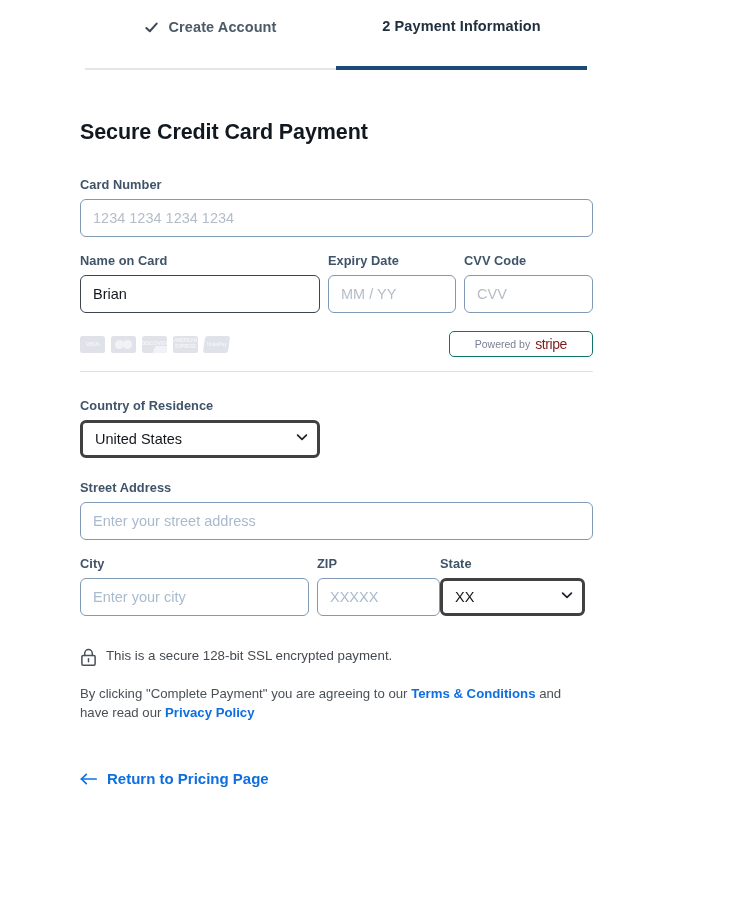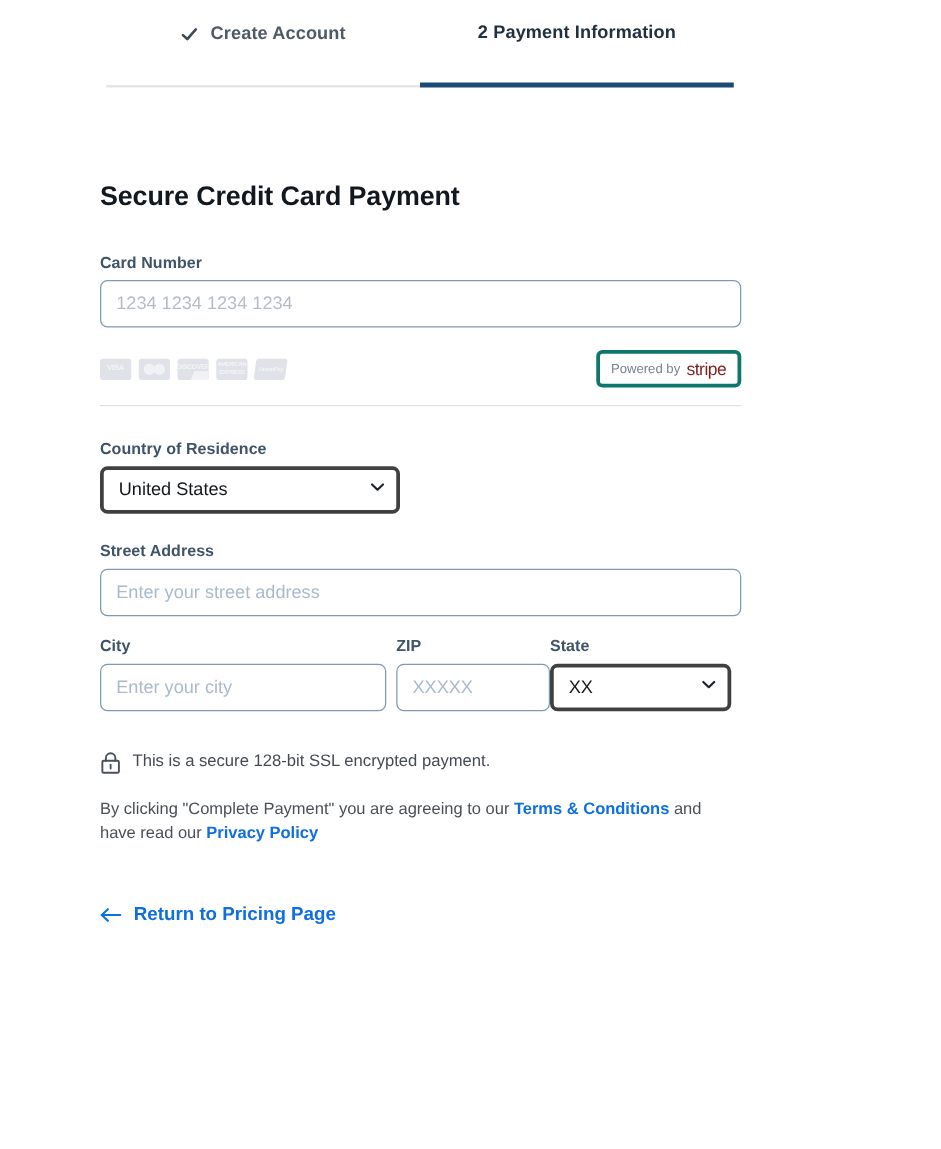--- a/index.html
+++ b/index.html
@@ -29,21 +29,21 @@
     cursor: pointer;
     user-select: none;
   }
   .step.done { color: #4d5a68; border-bottom: 2px solid #e3e6e9; }
   .step.active { color: #21303f; border-bottom: 4px solid #1b4a77; }
   .check-icon { display:inline-block; width: 15px; height: 15px; color:#3e4a57; }
   .check-icon svg { display:block; }
 
   
   .form {
-    position: absolute; left: 80px; top: 145px; width: 513px;
+    position: absolute; left: 80px; top: 120px; width: 513px;
   }
   h1.title {
     margin: 0 0 32px 0;
     font-size: 21.5px;
     font-weight: bold;
     color: #11181f;
     letter-spacing: -.1px;
   }
   .field-label {
     display: block;
@@ -110,22 +110,22 @@
     content:""; position:absolute; right:0; bottom:0;
     width: 17px; height: 7px; background:#f1f2f5;
     transform: skewX(-22deg) translateX(4px);
   }
   .brand.amex span { font-size:4.6px; line-height:1.35; text-align:center; }
   .brand.up { background:#dfe2e8; transform: skewX(-8deg); }
   .brand.up span { font-size: 4.6px; line-height: 1.3; text-align:center; transform: skewX(8deg); }
 
   .stripe-badge {
     display:flex; align-items:center; gap:5px;
-    border: 3px solid #0f766e; border-radius: 5px;
-    padding: 4px 9px; background:#fff;
+    border: 1px solid #0f766e; border-radius: 5px;
+    padding: 4px 25px; background:#fff;
   }
   .stripe-badge .pb { font-size: 10.5px; color:#7a8194; }
   .stripe-badge .sw { font-size: 14px; font-weight: normal; color:#7f1d1d; letter-spacing:-.4px; }
 
   .divider { height:1px; background:#dde2e8; margin-top: 14px; }
 
   
   .secure {
     display:flex; align-items:flex-start; gap: 9px;
     margin-top: 32px;
@@ -183,20 +183,34 @@
 
   <div class="form">
 
     <h1 class="title">Secure Credit Card Payment</h1>
 
     <div class="grp">
       <label class="field-label">Card Number</label>
       <input class="inp" type="text" value="" placeholder="1234 1234 1234 1234" style="">
     </div>
 
+    <div class="row">
+      <div style="width:240px; margin-right:8px;">
+        <label class="field-label">Name on Card</label>
+        <input class="inp dark" type="text" value="Brian" style="">
+      </div>
+      <div style="width:128px; margin-right:8px;">
+        <label class="field-label">Expiry Date</label>
+        <input class="inp" type="text" value="" placeholder="MM / YY" style="">
+      </div>
+      <div style="width:129px;">
+        <label class="field-label">CVV Code</label>
+        <input class="inp" type="text" value="" placeholder="CVV" style="">
+      </div>
+    </div>
 
     <div class="brands-row">
       <div class="brands">
         <div class="brand">
           <span>VISA</span>
         </div>
         <div class="brand mc">
           <i class="mc-c l"></i>
             <i class="mc-c r"></i>
         </div>

